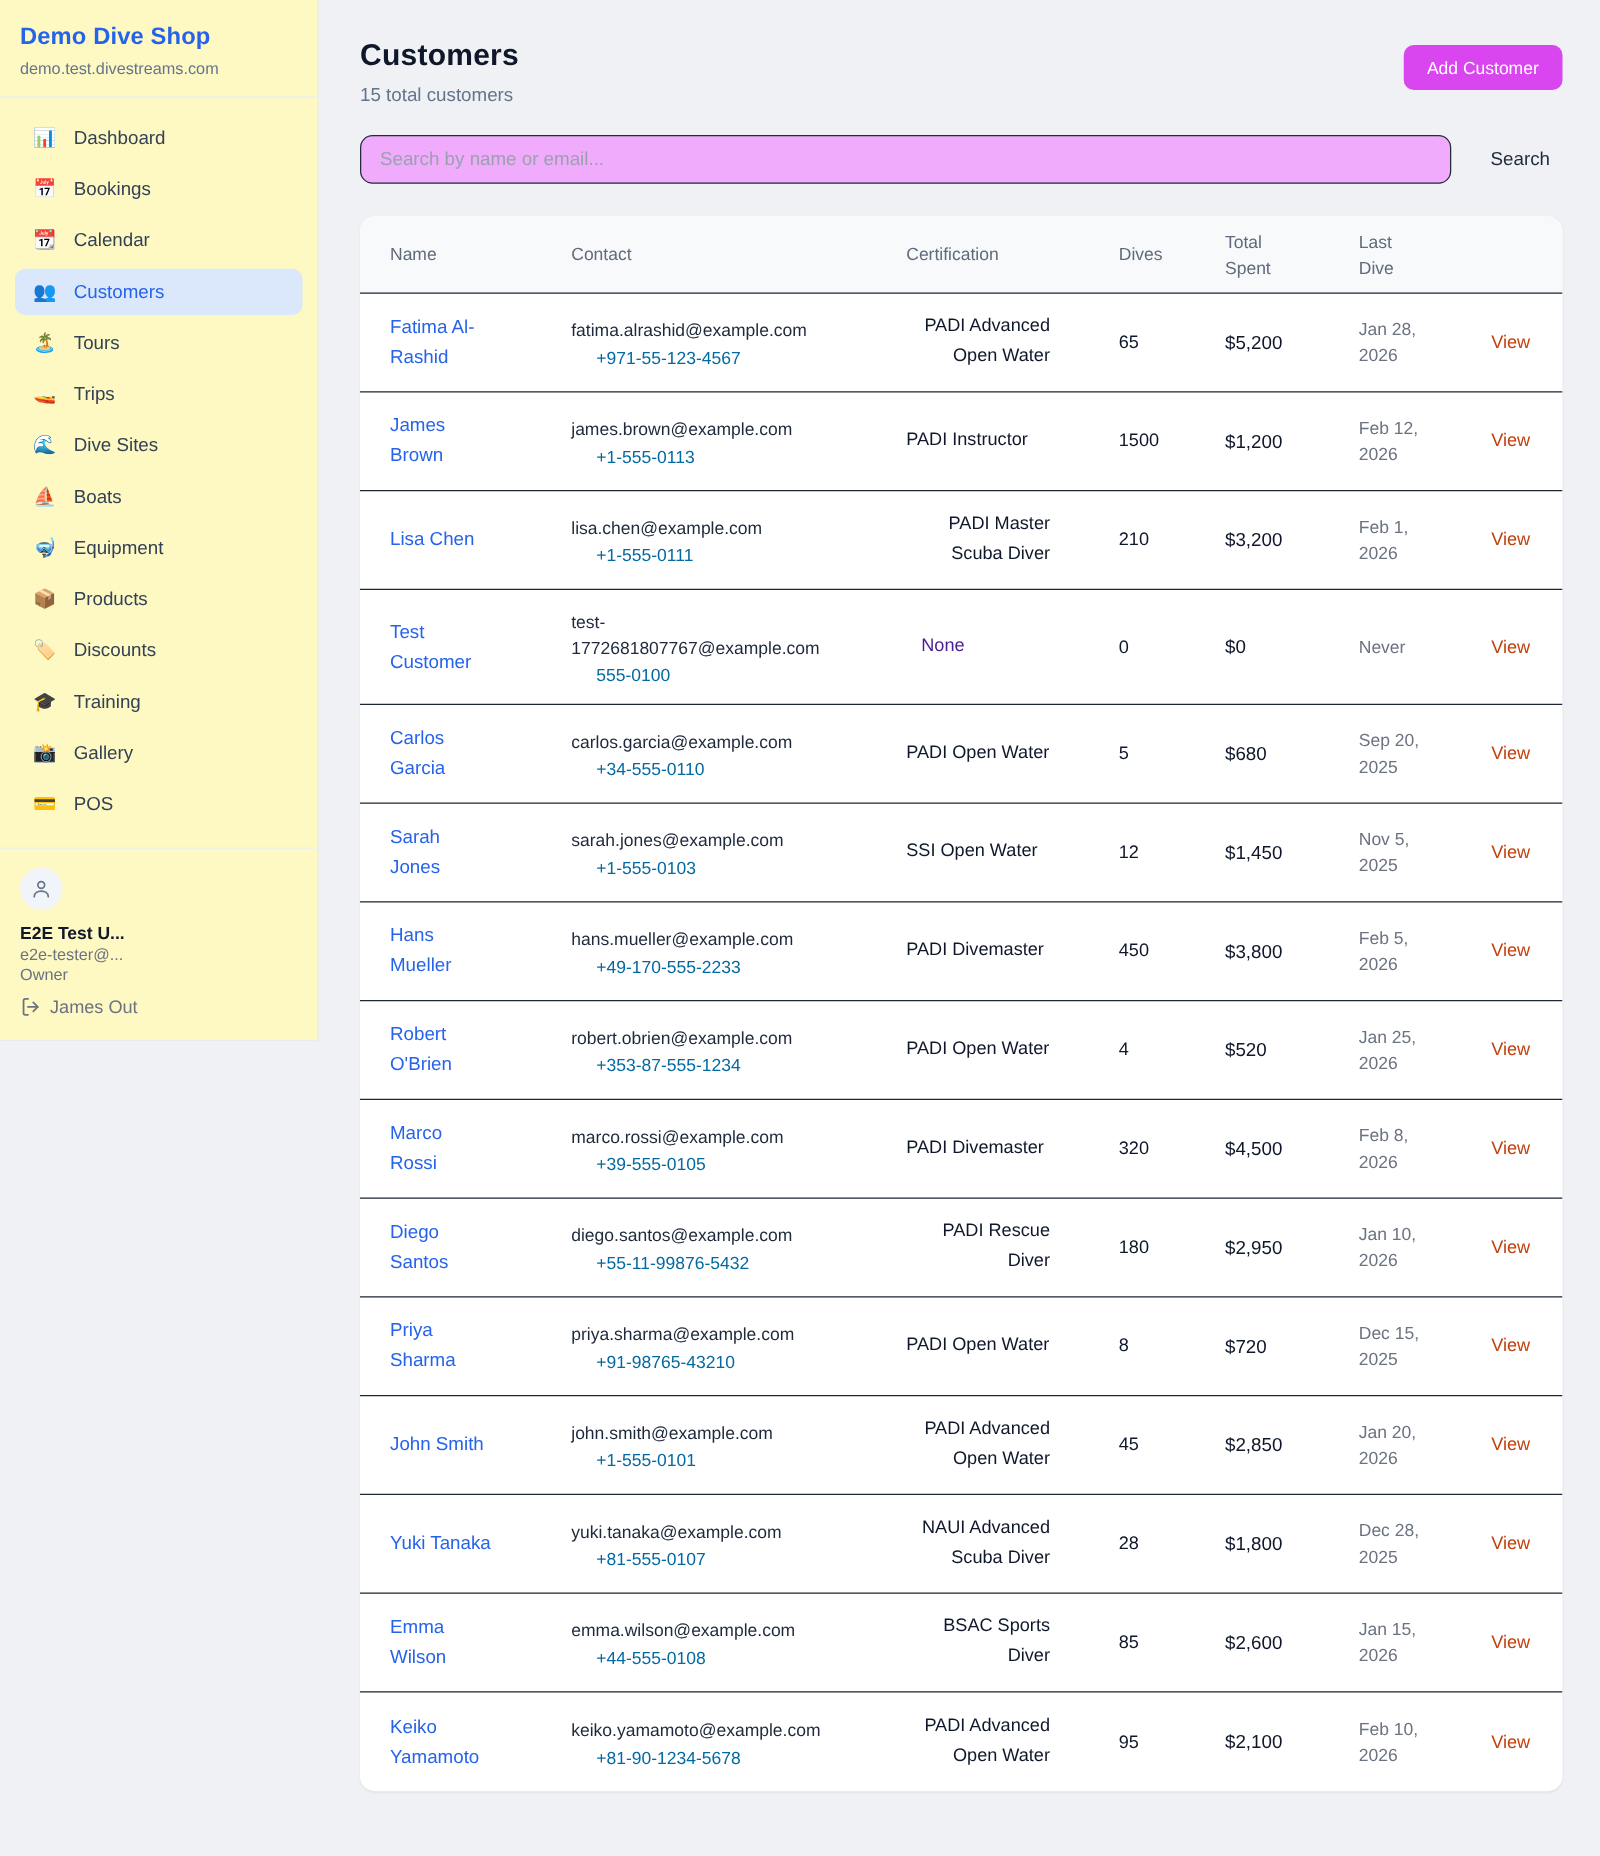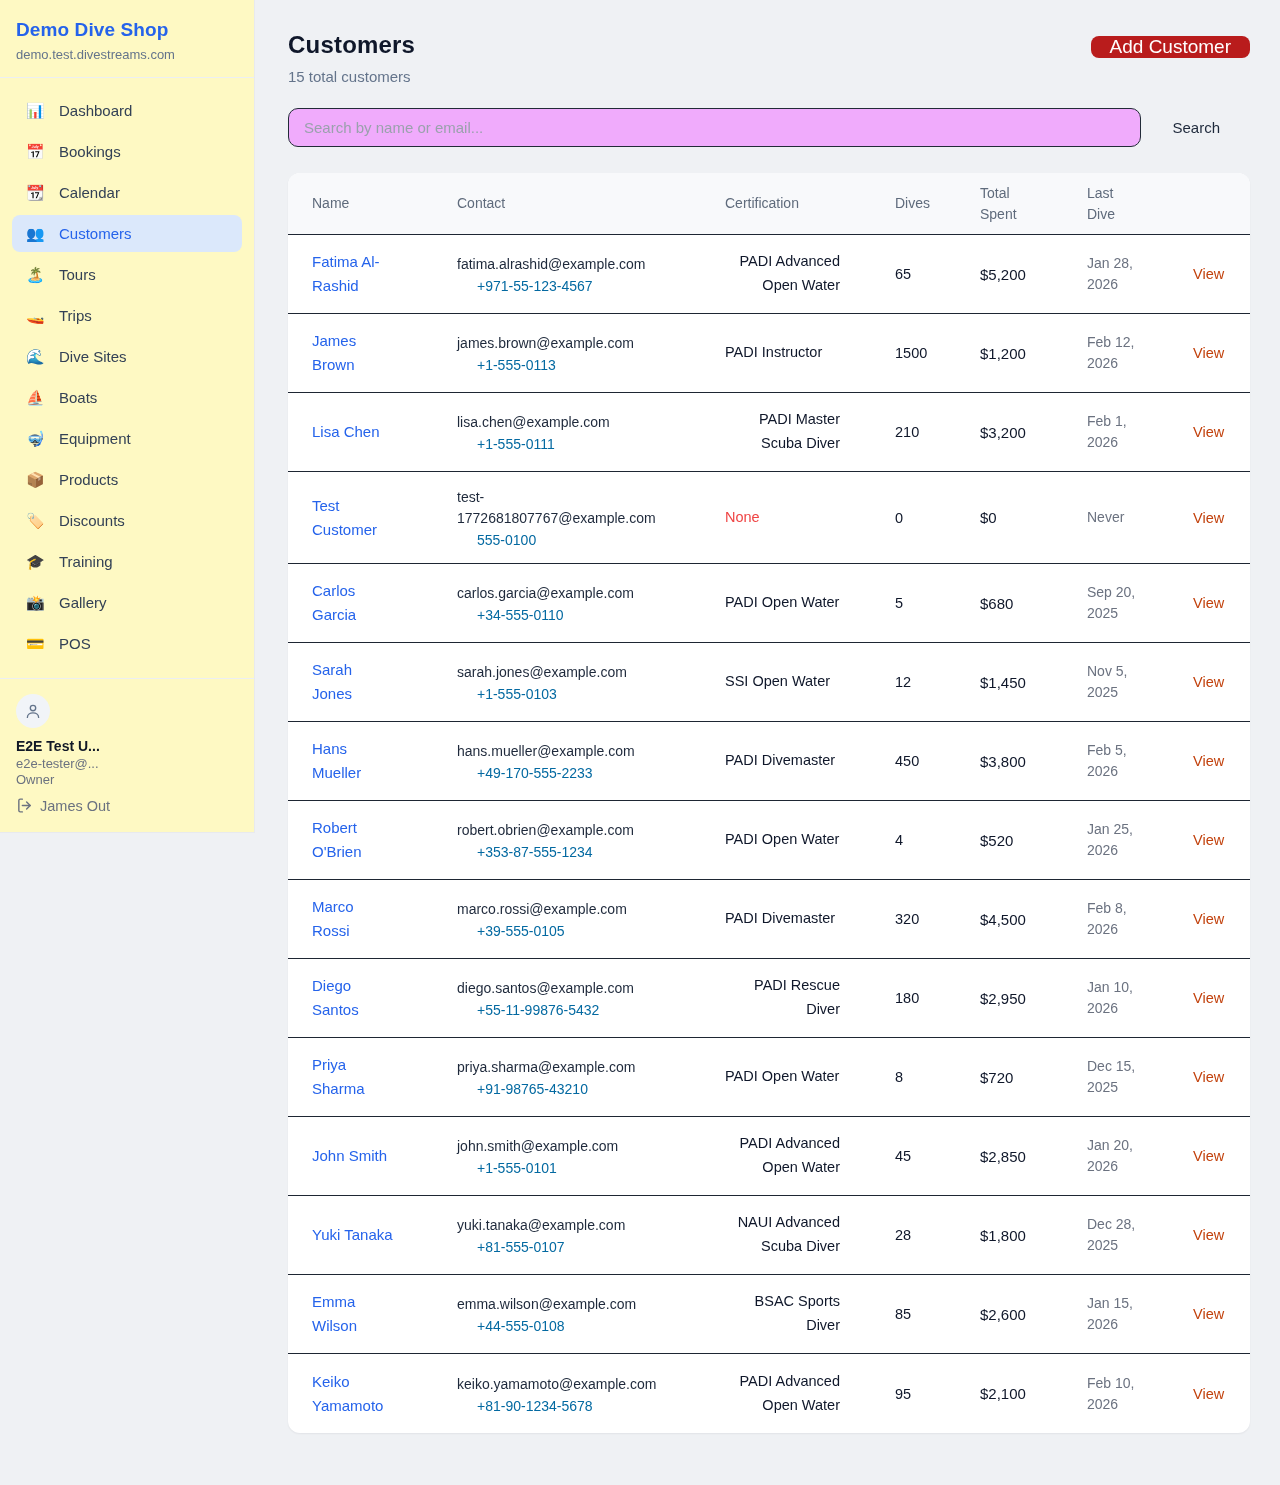--- a/index.html
+++ b/index.html
@@ -54,37 +54,37 @@
     color: #6b7280; font-size: 14.5px; background: none; border: none;
     font-family: inherit; cursor: pointer; white-space: nowrap; padding: 0;
   }
 
   
   .main { flex: 1; min-width: 0; padding: 31px 30px 0 33px; }
   .main-header { display: flex; justify-content: space-between; align-items: flex-start; }
   .page-title { font-size: 24px; font-weight: 700; color: #0f172a; letter-spacing: .2px; }
   .page-subtitle { font-size: 15px; color: #64748b; margin-top: 9px; }
   .add-btn {
-    background: #b91c1c; color: #ffffff; border: none; cursor: pointer;
-    font-family: inherit; font-size: 19px; font-weight: 500;
-    padding: 0 19px; border-radius: 8px; margin-top: 5px;
+    background: #d946ef; color: #ffffff; border: none; cursor: pointer;
+    font-family: inherit; font-size: 14px; font-weight: 500;
+    padding: 10px 19px; border-radius: 8px; margin-top: 5px;
   }
 
   .search-row { display: flex; align-items: center; margin-top: 23px; }
   .search-input {
     flex: 1; height: 39px;
     border: 1.5px solid #222b38; border-radius: 10px;
     background: #f0abfc; padding: 0 15px;
     font-family: inherit; font-size: 15px; color: #111827; outline: none;
   }
   .search-input::placeholder { color: #9aa1ad; }
   .search-btn {
     background: none; border: none; cursor: pointer; font-family: inherit;
     font-size: 15px; font-weight: 500; color: #1e293b;
-    margin-left: 29px; margin-right: 28px; padding: 6px 2px;
+    margin-left: 29px; margin-right: 8px; padding: 6px 2px;
   }
 
   
   .table-card {
     margin-top: 26px; background: #ffffff; border-radius: 12px;
     box-shadow: 0 1px 2px rgba(16,24,40,.06); overflow: hidden;
   }
   .tgrid {
     display: grid;
     grid-template-columns: 145px 268px 170px 85px 107px 106px 1fr;
@@ -96,21 +96,21 @@
   .th-spent .th-wrap { max-width: 42px; }
   .th-lastdive .th-wrap { max-width: 38px; }
 
   .trow { border-bottom: 1px solid #1e2633; min-height: 79px; padding-top: 15px; padding-bottom: 15px; }
   .trow:last-child { border-bottom: none; }
 
   .cell-name a { color: #2563eb; font-size: 15px; font-weight: 500; display: inline-block; max-width: 81px; line-height: 1.6; }
   .email { color: #1e293b; font-size: 14px; line-height: 1.5; max-width: 206px; overflow-wrap: break-word; }
   .phone { color: #0369a1; font-size: 14px; margin-top: 3px; margin-left: 20px; }
   .cell-cert span { display: inline-block; max-width: 115px; font-size: 14.5px; color: #0f172a; line-height: 1.65; text-align: right; }
-  .cell-cert span.muted { color: #ef4444; }
+  .cell-cert span.muted { color: #4c1d95; margin-left: 12px; }
   .cell-dives { font-size: 14.5px; color: #0f172a; }
   .cell-spent { font-size: 15px; color: #0f172a; }
   .cell-lastdive span { display: inline-block; max-width: 58px; font-size: 14px; color: #6b7280; line-height: 1.5; }
   .cell-view a { color: #c2410c; font-size: 14.5px; font-weight: 500; }
 </style>
 </head>
 <body>
 
 <aside class="sidebar">
   <div class="sidebar-header">

